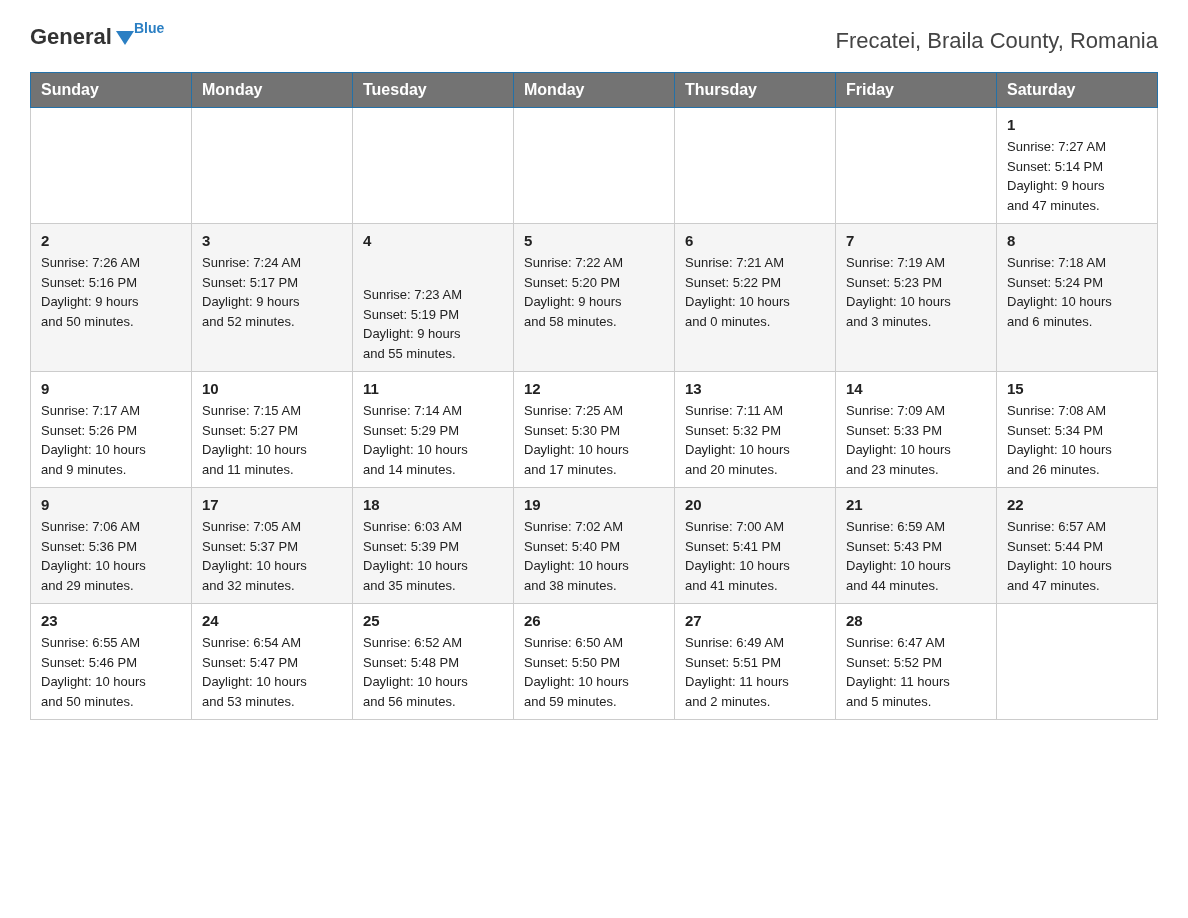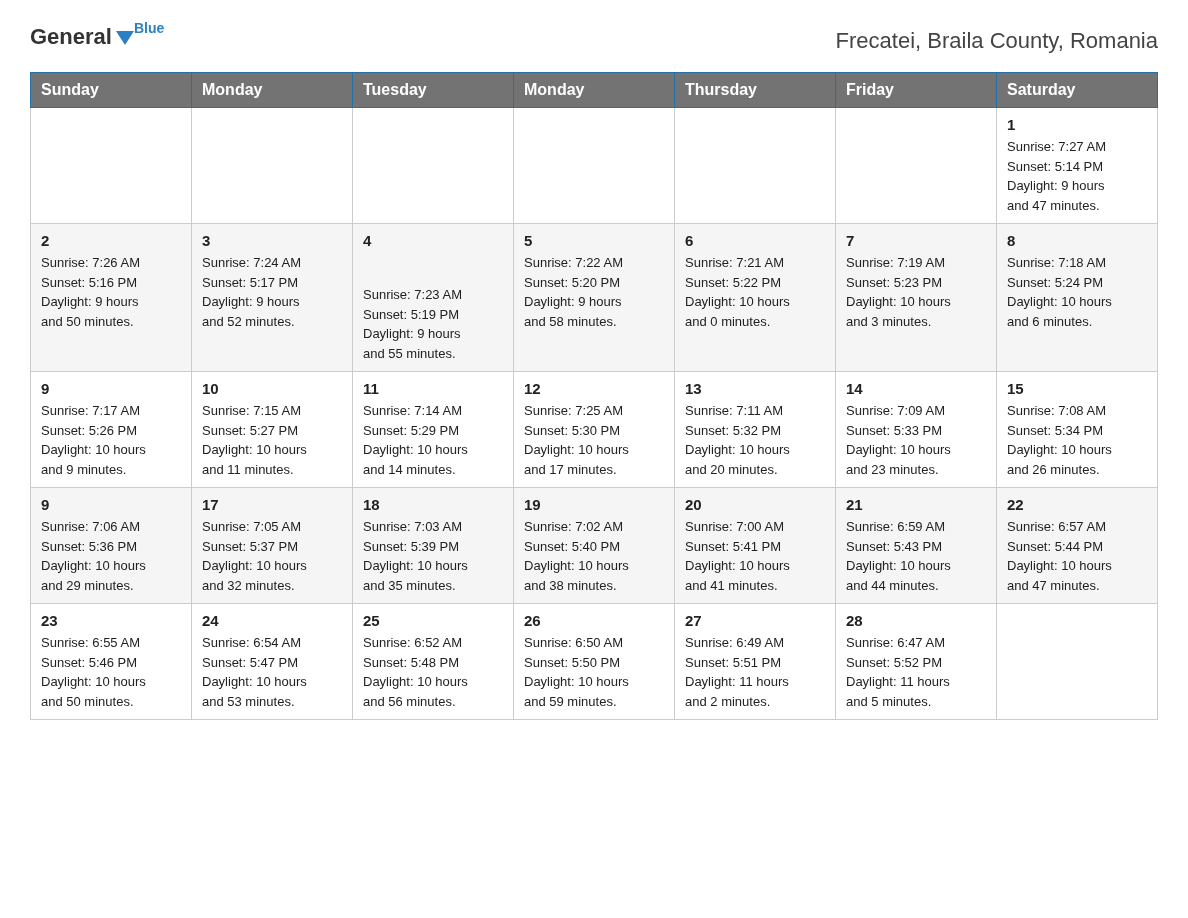--- a/index.html
+++ b/index.html
@@ -260,21 +260,21 @@
         </td>
         <td>
           <span class="day-number">17</span>
           <div class="day-info" style="white-space: pre-line;">Sunrise: 7:05 AM
 Sunset: 5:37 PM
 Daylight: 10 hours
 and 32 minutes.</div>
         </td>
         <td>
           <span class="day-number">18</span>
-          <div class="day-info" style="white-space: pre-line;">Sunrise: 7:03 AM
+          <div class="day-info" style="white-space: pre-line;">Sunrise: 6:03 AM
 Sunset: 5:39 PM
 Daylight: 10 hours
 and 35 minutes.</div>
         </td>
         <td>
           <span class="day-number">19</span>
           <div class="day-info" style="white-space: pre-line;">Sunrise: 7:02 AM
 Sunset: 5:40 PM
 Daylight: 10 hours
 and 38 minutes.</div>

